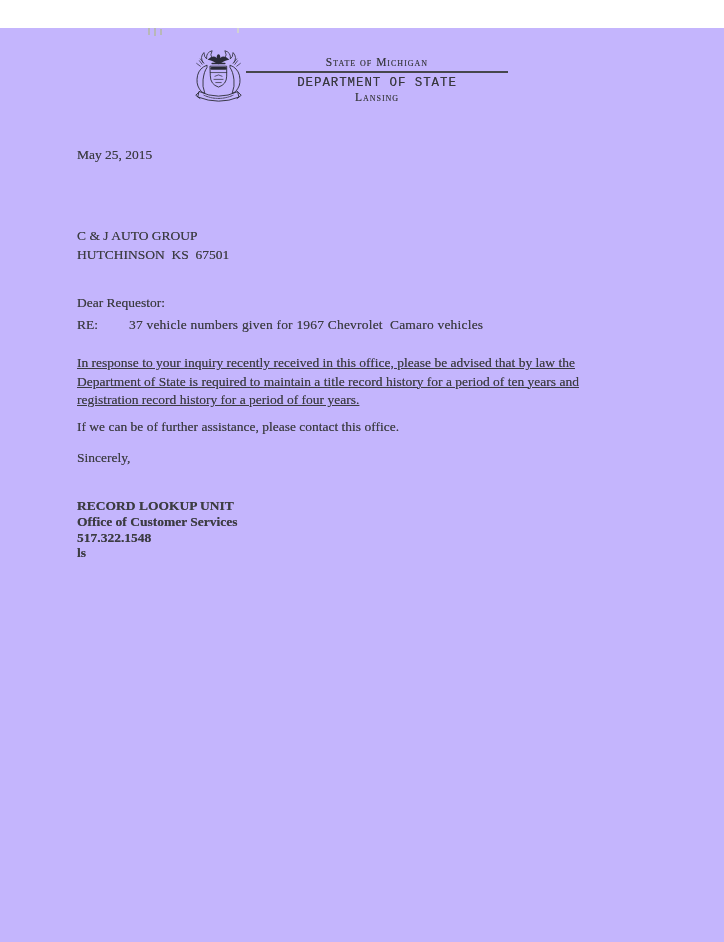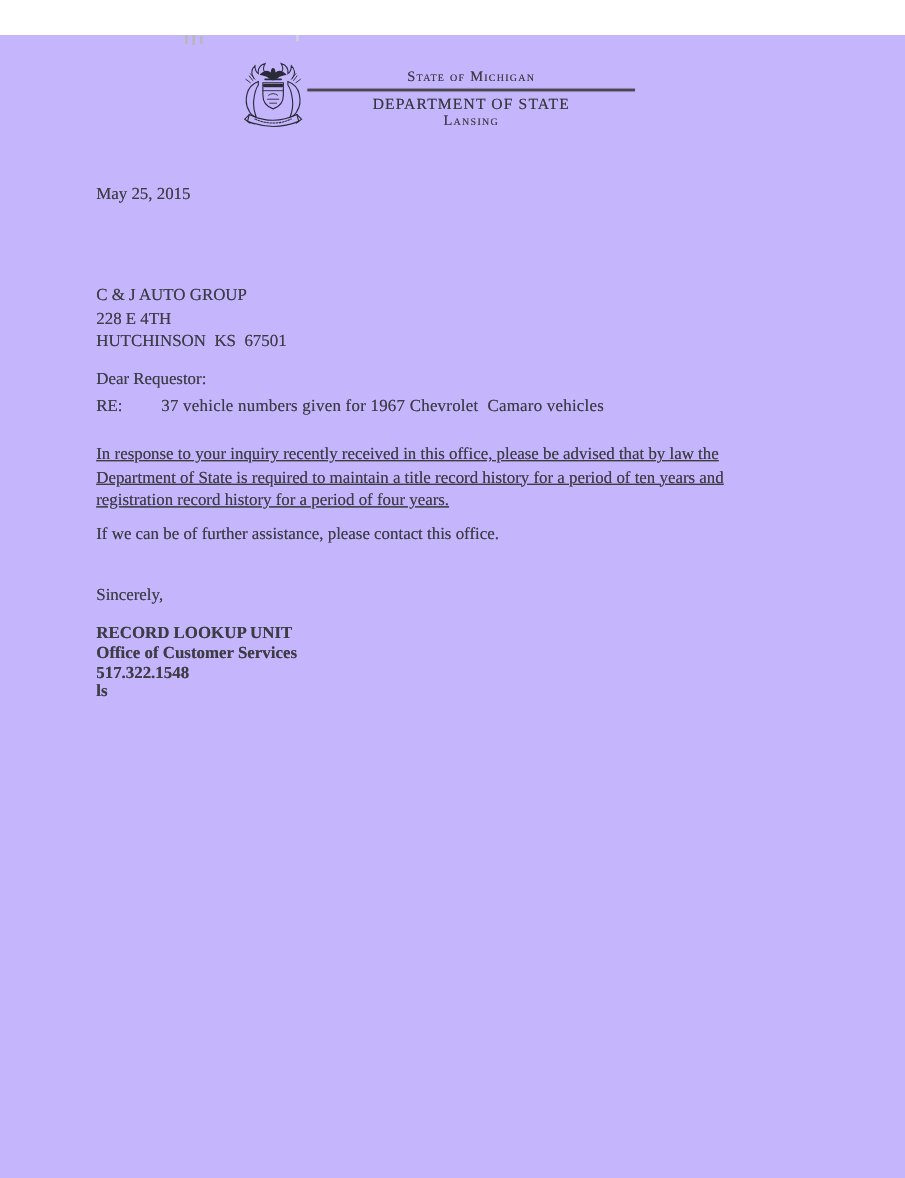--- a/index.html
+++ b/index.html
@@ -52,21 +52,21 @@
     color: #3a3a40;
   }
   .lh-rule {
     margin-top: 2px;
     height: 1.8px;
     background: #47474d;
     box-shadow: 0 0 0.6px rgba(60,60,66,0.8);
   }
   .dept-line {
     margin-top: 3px;
-    font-family: Liberation Serif, serif;
+    font-family: Liberation Mono, monospace;
     font-size: 12.5px;
     letter-spacing: 0.9px;
     line-height: 14px;
     color: #38383e;
   }
   .city-line {
     margin-top: 1px;
     font-variant: small-caps;
     font-size: 11.5px;
     letter-spacing: 1px;
@@ -75,21 +75,21 @@
   
   .abs { position: absolute; }
   .body-size { font-size: 13.5px; }
   .date-line     { left: 77px; top: 119px; }
   .recipient     { left: 77px; top: 199px; line-height: 18.5px; }
   .salutation    { left: 77px; top: 267px; }
   .re-row        { left: 77px; top: 289px; width: 560px; height: 18px; }
   .re-text       { position: absolute; left: 52px; top: 0; letter-spacing: 0.2px; }
   .body-par      { left: 77px; top: 326px; line-height: 18.6px; width: 530px; text-decoration: underline; }
   .body-par2     { left: 77px; top: 391px; }
-  .closing       { left: 77px; top: 440px; }
+  .closing       { left: 77px; top: 422px; }
   .signature     { left: 77px; top: 470px; line-height: 15.8px; font-weight: bold; }
 </style>
 </head>
 <body>
 
 <div class="page">
 
   <div class="scan-dash dash1"></div>
   <div class="scan-dash dash2"></div>
   <div class="scan-dash dash3"></div>
@@ -133,21 +133,20 @@
     <div class="state-line txt">State of Michigan</div>
     <div class="lh-rule"></div>
     <div class="dept-line txt">DEPARTMENT OF STATE</div>
     <div class="city-line txt">Lansing</div>
   </div>
 
   <div class="abs body-size txt date-line">May 25, 2015</div>
 
   <div class="abs body-size recipient">
     <div class="txt">C &amp; J AUTO GROUP</div>
-    <div class="txt">228 E 4TH</div>
     <div class="txt">HUTCHINSON  KS  67501</div>
   </div>
 
   <div class="abs body-size txt salutation">Dear Requestor:</div>
 
   <div class="abs body-size re-row">
     <span class="txt">RE:</span>
     <span class="re-text txt">37 vehicle numbers given for 1967 Chevrolet  Camaro vehicles</span>
   </div>
 

